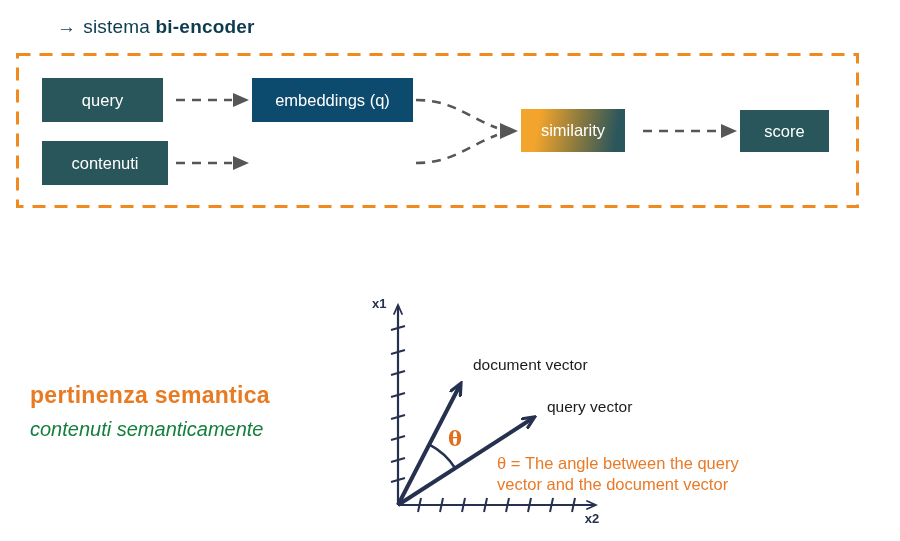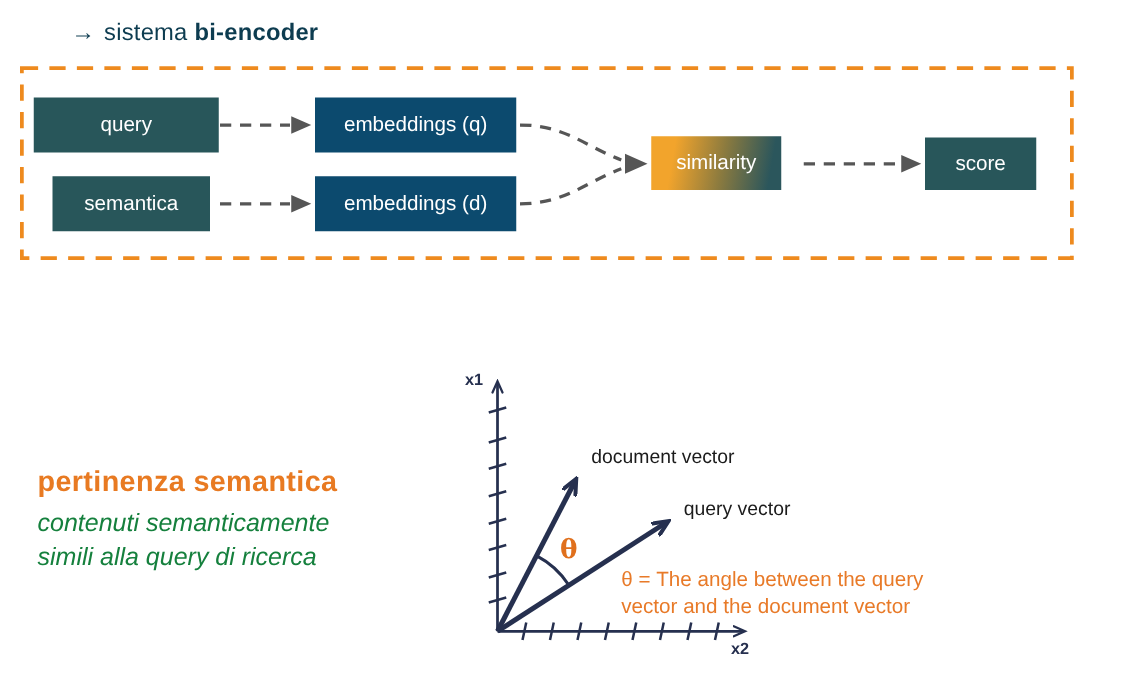--- a/index.html
+++ b/index.html
@@ -16,32 +16,32 @@
   .title .arrow{margin-right:7px;}
   .title .bold{font-weight:bold;}
   
   .fbox{
     position:absolute;display:flex;align-items:center;justify-content:center;
     color:#ffffff;font-size:16.5px;text-align:center;
   }
   .teal{background:#28565a;}
   .amber{background:#0c4a6e;}
   .grad{background:linear-gradient(100deg,#f2a42c 18%,#8a7a3f 55%,#2b565c 90%);}
-  .box-query     {left:27px; top:78px;  width:148px;height:44px;text-align:center;}
+  .box-query     {left:42px; top:78px;  width:121px;height:44px;text-align:center;}
   .box-documento {left:42px; top:141px; width:126px;height:44px;}
   .box-embq      {left:252px;top:78px;  width:161px;height:44px;}
   .box-embd      {left:252px;top:141px; width:161px;height:44px;}
   .box-sim       {left:521px;top:109px; width:104px;height:43px;}
   .box-score     {left:740px;top:110px; width:89px; height:42px;}
   
   .overlay{position:absolute;left:0;top:0;pointer-events:none;}
   
   .pertinenza{position:absolute;left:30px;top:366px;}
   .pertinenza h2{
-    margin:6px 0 7px 0;font-size:23px;font-weight:bold;color:#e87a22;letter-spacing:.3px;
+    margin:16px 0 7px 0;font-size:23px;font-weight:bold;color:#e87a22;letter-spacing:.3px;
   }
   .pertinenza .it{
     font-style:italic;font-size:20px;color:#15803d;line-height:27px;
   }
   
   .vplot{position:absolute;left:355px;top:283px;}
 </style>
 </head>
 <body>
 
@@ -68,39 +68,35 @@
     <polygon points="500,123 518,131 500,139" fill="#565656"></polygon>
 
     <line x1="643" y1="131" x2="720" y2="131" stroke="#565656" stroke-width="2.6" stroke-dasharray="9 7"></line>
     <polygon points="721,124 737,131 721,138" fill="#565656"></polygon>
   </svg>
 
   <div class="fbox teal box-query">
     <span>query</span>
   </div>
   <div class="fbox teal box-documento">
-    <span>semantica</span>
+    <span>contenuti</span>
   </div>
   <div class="fbox amber box-embq">
     <span>embeddings (q)</span>
-  </div>
-  <div class="fbox amber box-embd">
-    <span>embeddings (d)</span>
   </div>
   <div class="fbox grad box-sim">
     <span>similarity</span>
   </div>
   <div class="fbox teal box-score">
     <span>score</span>
   </div>
 
   <div class="pertinenza">
     <h2>pertinenza semantica</h2>
     <div class="it">contenuti semanticamente</div>
-    <div class="it">simili alla query di ricerca</div>
   </div>
 
   <svg class="vplot" width="460" height="258" viewBox="0 0 460 258">
     <defs>
       <marker id="vhead" viewBox="0 0 14 12" refX="10" refY="6" markerWidth="15" markerHeight="13" markerUnits="userSpaceOnUse" orient="auto">
         <path d="M1,1 L12,6 L1,11" fill="none" stroke="#26304f" stroke-width="3" stroke-linecap="round"></path>
       </marker>
       <marker id="ahead" viewBox="0 0 12 10" refX="9" refY="5" markerWidth="12" markerHeight="10" markerUnits="userSpaceOnUse" orient="auto">
         <path d="M1,1 L10,5 L1,9" fill="none" stroke="#26304f" stroke-width="1.8" stroke-linecap="round"></path>
       </marker>

